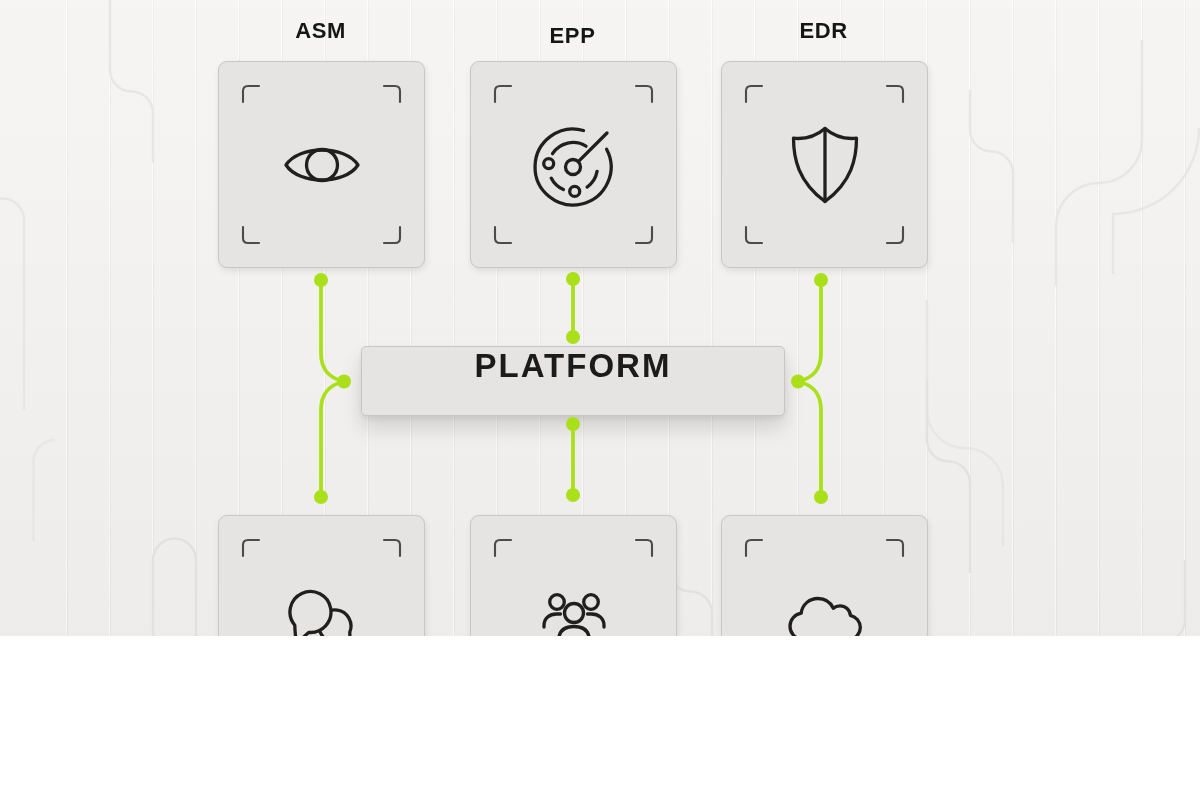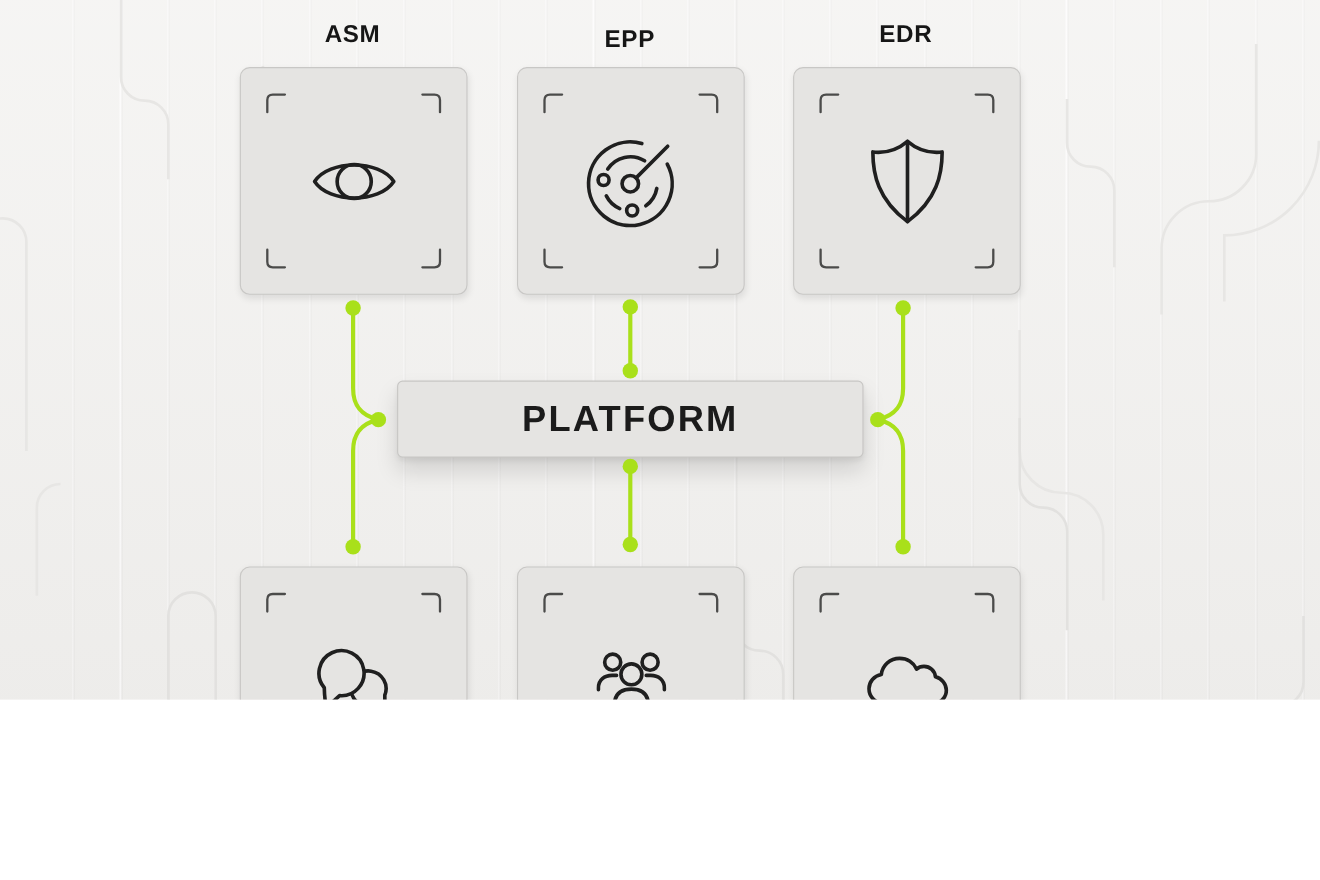--- a/index.html
+++ b/index.html
@@ -36,21 +36,21 @@
   .node-label{
     position:absolute; width:205px; z-index:4; text-align:center;
     font-size:22px; font-weight:700; letter-spacing:.6px;
     color:var(--label-color,#161616);
   }
   .platform{
     position:absolute; left:361px; top:346px; width:422px; height:68px; z-index:4;
     background:var(--card-bg,#e5e4e2);
     border:1px solid #c7c6c4; border-radius:5px;
     box-shadow:0 12px 20px rgba(0,0,0,.13), 0 3px 5px rgba(0,0,0,.06);
-    display:flex; align-items:center; justify-content:center;
+    display:flex; align-items:flex-start; justify-content:center;
   }
   .platform span{
     font-size:33px; font-weight:700; letter-spacing:2px;
     color:var(--platform-text,#1b1b1b);
   }
 </style>
 </head>
 <body>
 
 <div class="stage">

